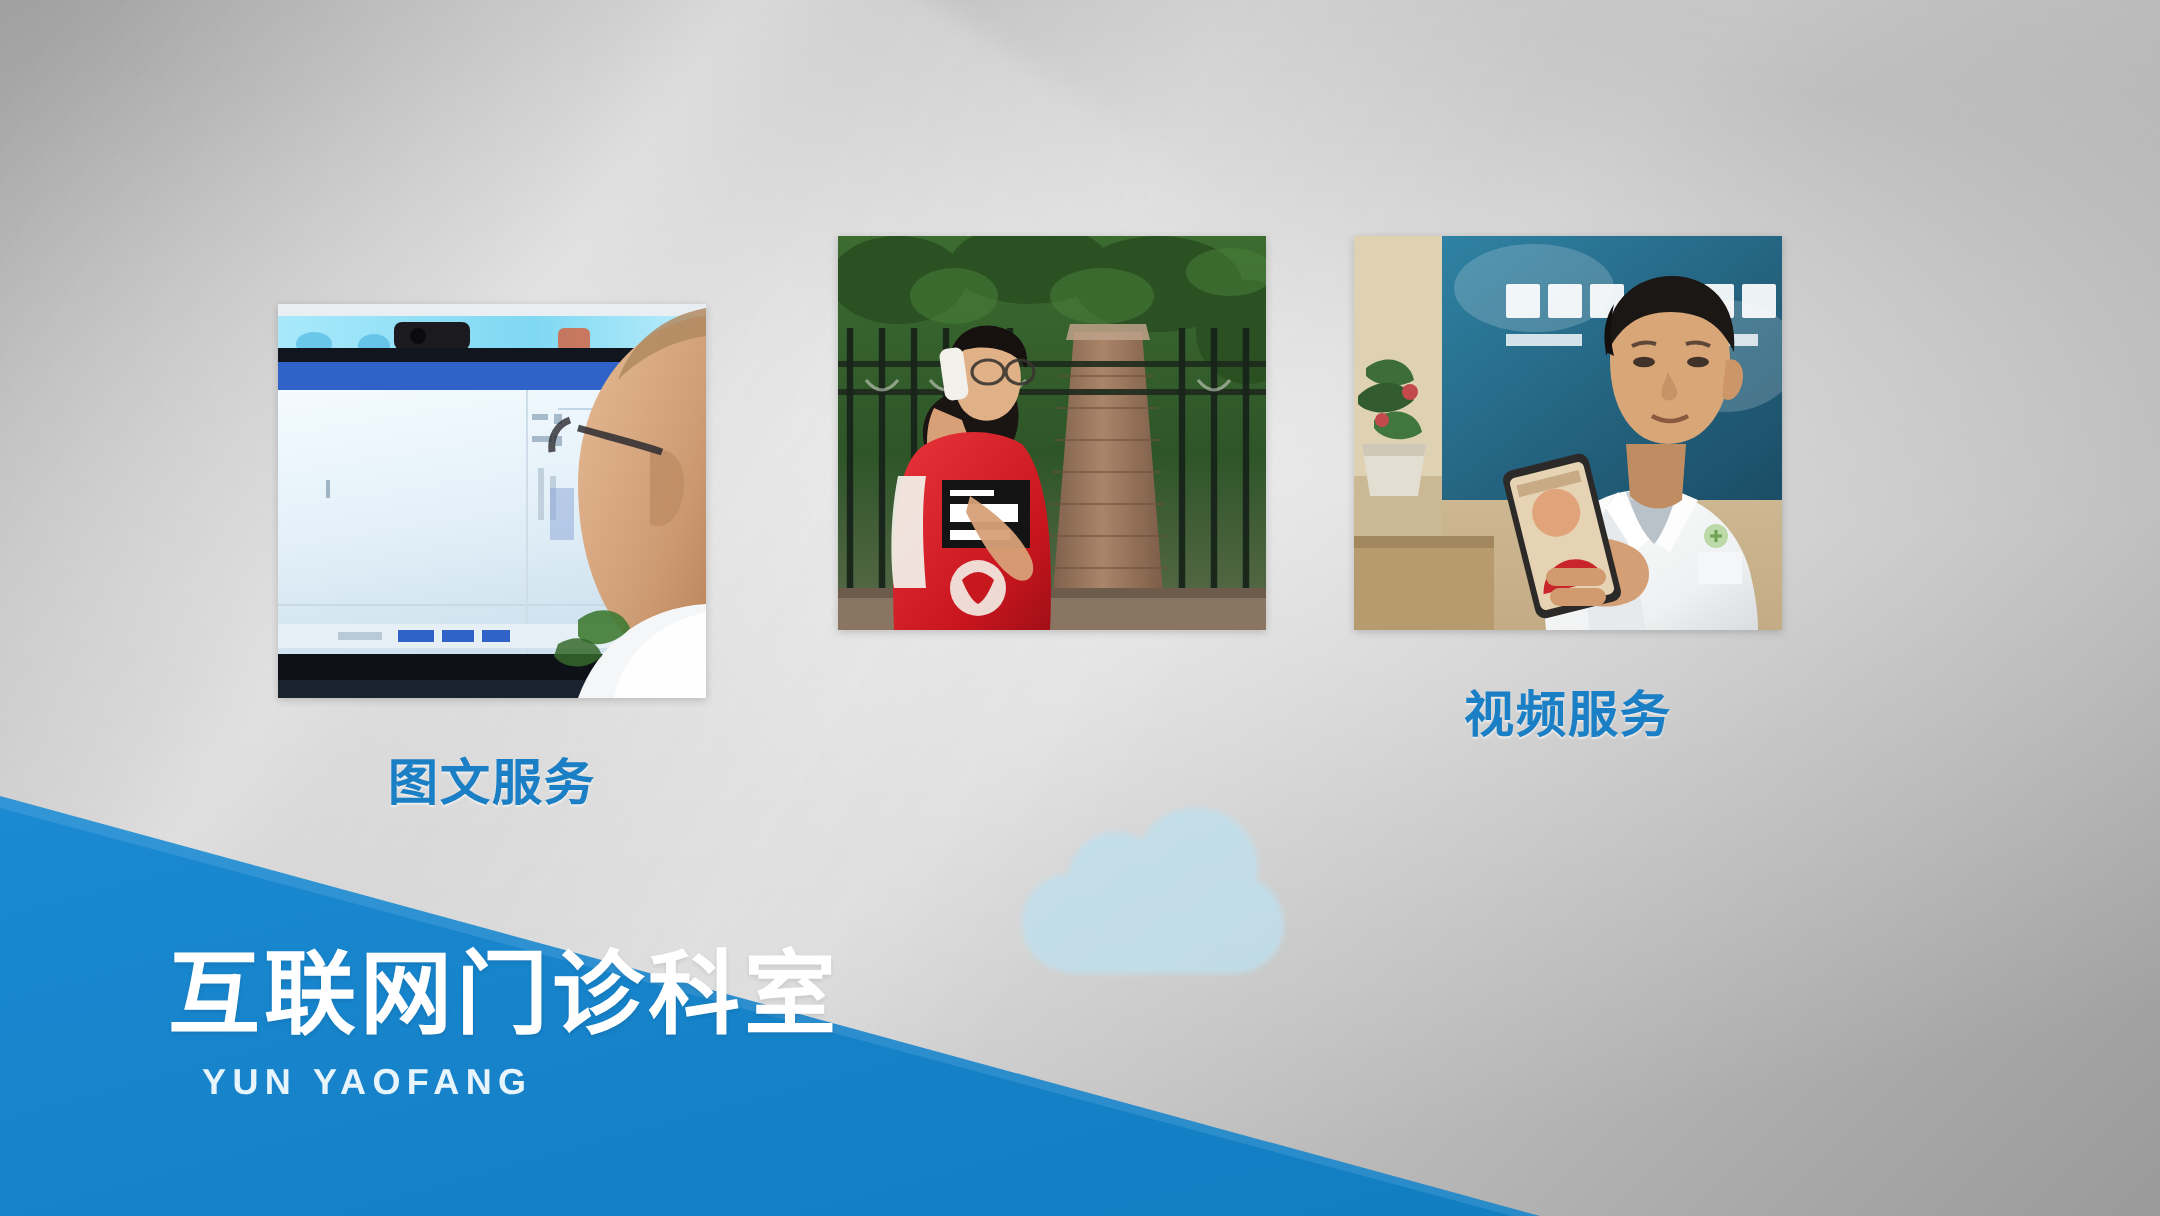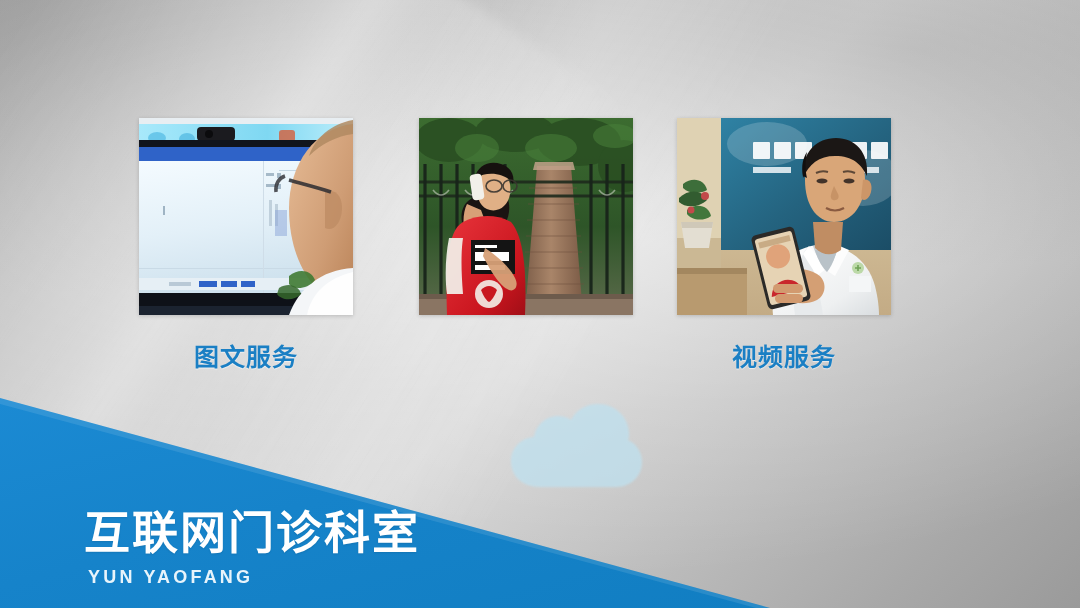--- a/index.html
+++ b/index.html
@@ -69,21 +69,21 @@
     left: 0;
     top: 118px;
     width: 1080px;
     height: 270px;
   }
   .card {
     position: absolute;
     top: 0;
     width: 214px;
   }
-  .card-1 { left: 139px; }
+  .card-1 { left: 139px; margin-top: 34px; }
   .card-2 { left: 419px; }
   .card-3 { left: 677px; }
 
   .thumb {
     position: relative;
     width: 214px;
     height: 197px;
     overflow: hidden;
     background: #cfd6da;
     box-shadow: 0 1px 4px rgba(0,0,0,0.18);
@@ -108,35 +108,35 @@
     top: 0;
     width: 1080px;
     height: 608px;
     pointer-events: none;
   }
 
   
   .brand {
     position: absolute;
     left: 84px;
-    top: 509px;
+    top: 473px;
     width: 520px;
   }
   .brand-title {
     font-size: 46px;
     font-weight: 700;
     color: #ffffff;
     letter-spacing: 2px;
     line-height: 1.06;
     white-space: nowrap;
     text-shadow: 0 1px 2px rgba(0,0,0,0.10);
   }
   .brand-sub {
     margin-top: 9px;
-    margin-left: 4px;
+    margin-left: 17px;
     font-size: 18px;
     font-weight: 700;
     letter-spacing: 3.2px;
     color: #e8f4fb;
     white-space: nowrap;
   }
 </style>
 </head>
 <body>
 

